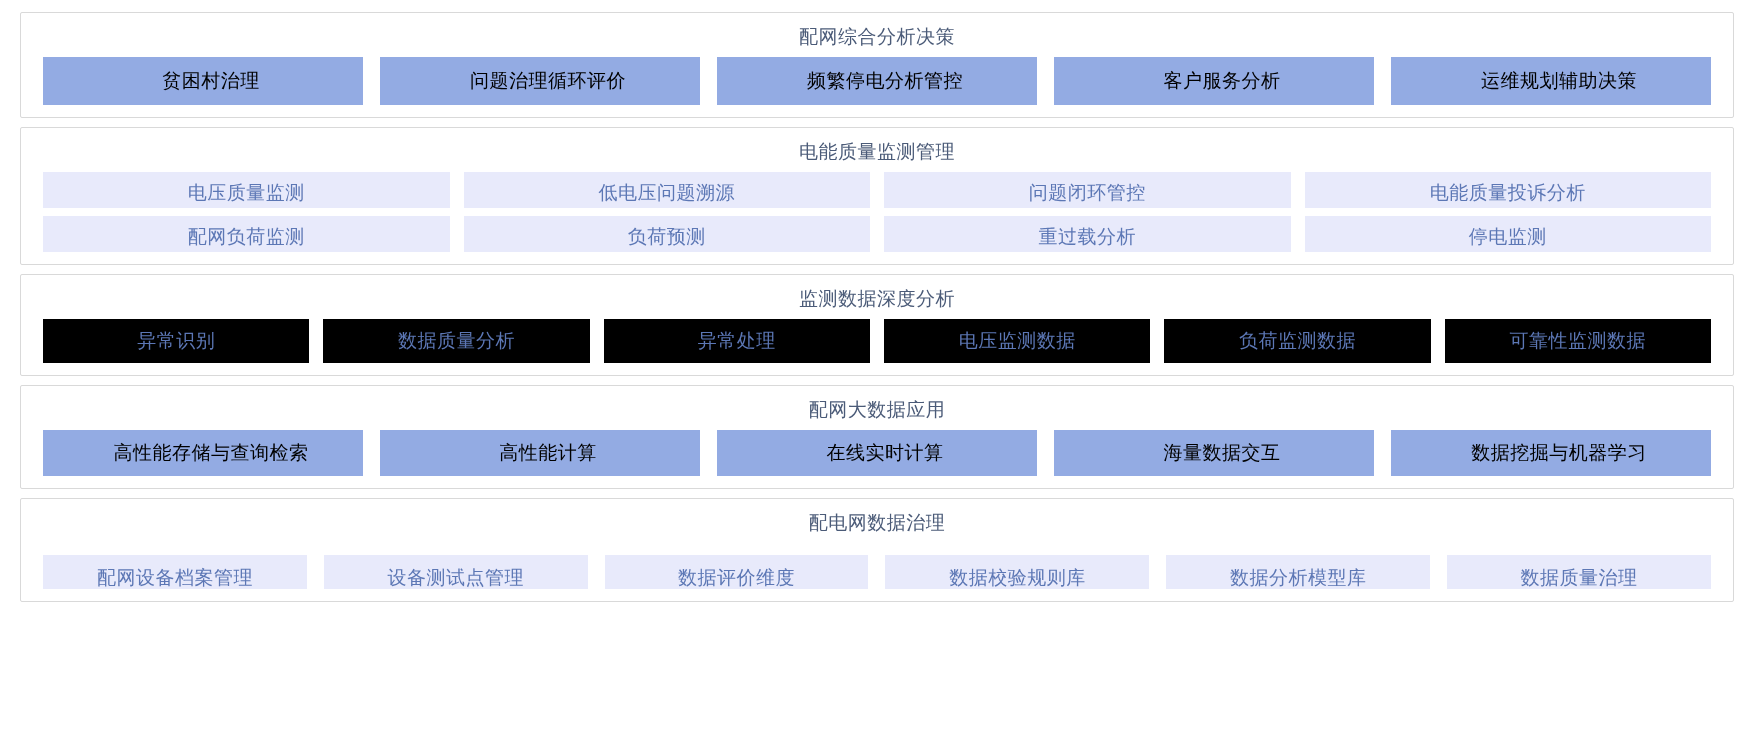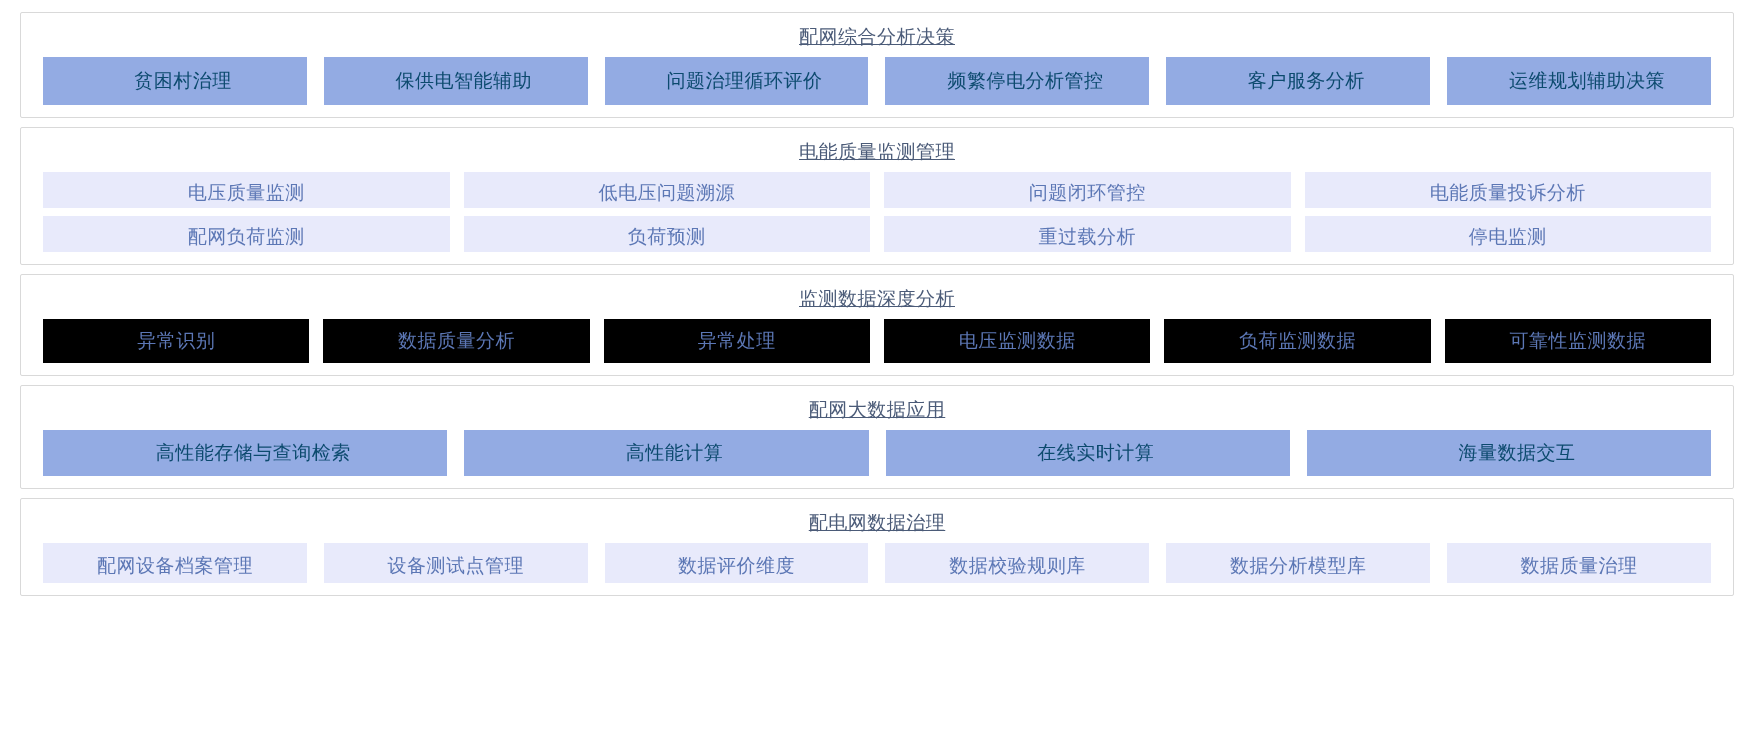--- a/index.html
+++ b/index.html
@@ -33,21 +33,20 @@
     flex-direction: column;
   }
   .section-title {
     text-align: center;
     font-size: 19px;
     color: #4b5b78;
     line-height: 28px;
     letter-spacing: 0.5px;
     margin-bottom: 6px;
     white-space: nowrap;
-    text-decoration: underline;
   }
   .row {
     display: flex;
     gap: 17px;
     margin-bottom: 8px;
   }
   .row:last-child {
     margin-bottom: 0;
   }
   .cell {
@@ -57,56 +56,55 @@
     text-align: center;
     font-size: 19px;
     letter-spacing: 0.5px;
     box-sizing: border-box;
     white-space: nowrap;
     overflow: hidden;
   }
   
   .v-solid {
     background: #93abe3;
-    color: #0c4a6e;
+    color: #000000;
     padding-left: 16px;
   }
   
   .v-lavender {
     background: #e8eafb;
     color: #5c77b5;
   }
   
   .v-mint {
     background: #000000;
     color: #5c77b5;
   }
 
   
   .sec-1 .cell { height: 48px; line-height: 48px; }
   .sec-2 .cell { height: 36px; line-height: 42px; }
   .sec-3 .cell { height: 44px; line-height: 44px; }
   .sec-4 .cell { height: 46px; line-height: 46px; }
-  .sec-5 .cell { height: 40px; line-height: 46px; }
+  .sec-5 .cell { height: 34px; line-height: 46px; margin-top: 12px; }
 
   .sec-2 .row { gap: 14px; }
   .sec-3 .row { gap: 14px; }
   .sec-4 .row { }
   .sec-5 .row { gap: 17px; }
 </style>
 </head>
 <body>
 
 <div class="page">
 
 <div class="section sec-1">
       <div class="section-title">配网综合分析决策</div>
       <div class="row">
         <div class="cell v-solid">贫困村治理</div>
-        <div class="cell v-solid">保供电智能辅助</div>
         <div class="cell v-solid">问题治理循环评价</div>
         <div class="cell v-solid">频繁停电分析管控</div>
         <div class="cell v-solid">客户服务分析</div>
         <div class="cell v-solid">运维规划辅助决策</div>
       </div>
     </div>
     <div class="section sec-2">
       <div class="section-title">电能质量监测管理</div>
       <div class="row">
         <div class="cell v-lavender">电压质量监测</div>
@@ -132,20 +130,21 @@
         <div class="cell v-mint">可靠性监测数据</div>
       </div>
     </div>
     <div class="section sec-4">
       <div class="section-title">配网大数据应用</div>
       <div class="row">
         <div class="cell v-solid">高性能存储与查询检索</div>
         <div class="cell v-solid">高性能计算</div>
         <div class="cell v-solid">在线实时计算</div>
         <div class="cell v-solid">海量数据交互</div>
+        <div class="cell v-solid">数据挖掘与机器学习</div>
       </div>
     </div>
     <div class="section sec-5">
       <div class="section-title">配电网数据治理</div>
       <div class="row">
         <div class="cell v-lavender">配网设备档案管理</div>
         <div class="cell v-lavender">设备测试点管理</div>
         <div class="cell v-lavender">数据评价维度</div>
         <div class="cell v-lavender">数据校验规则库</div>
         <div class="cell v-lavender">数据分析模型库</div>

